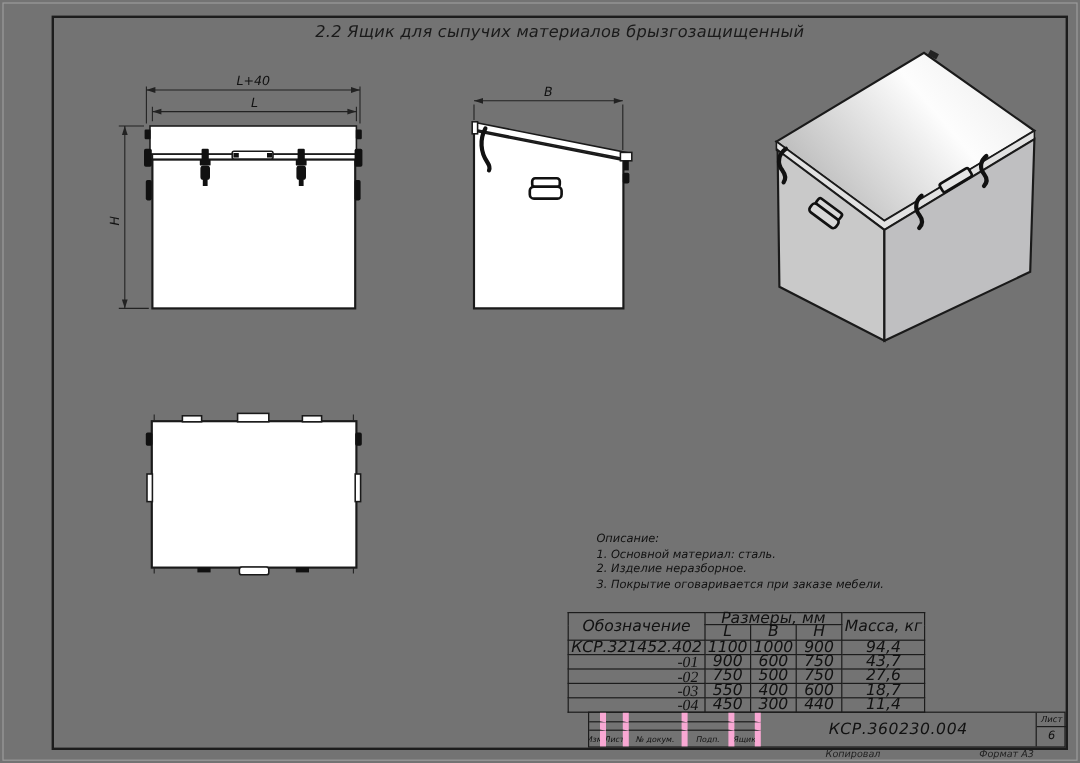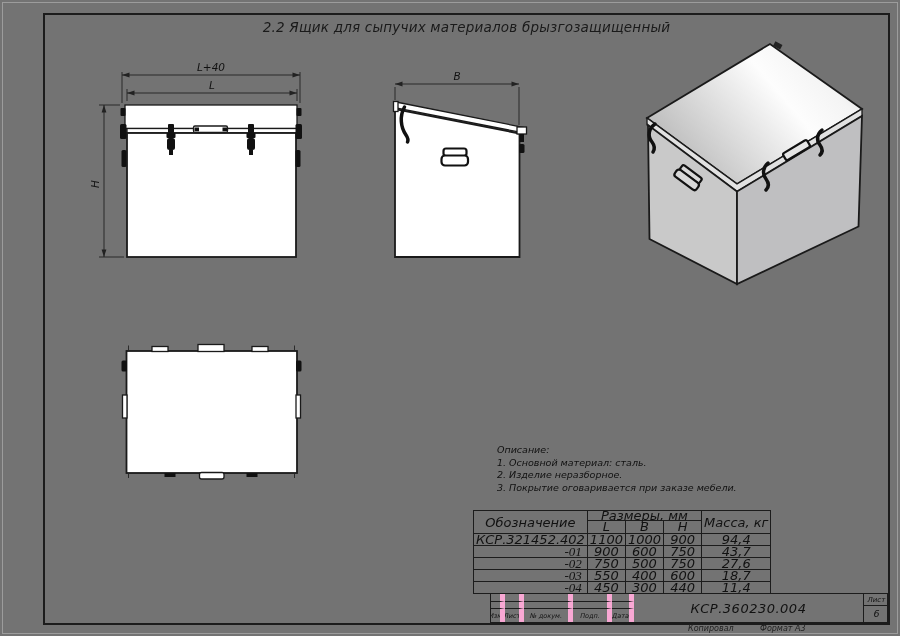--- a/index.html
+++ b/index.html
@@ -64,21 +64,21 @@
     display:flex; align-items:center; justify-content:center;
     font-style:italic; font-size:13px; letter-spacing:0.5px;
   }
   .stamp-sheet { position:absolute; left:372px; top:0; width:24.8px; height:100%; border-left:1px solid #1c1c1c; }
   .sheet-label { height:11px; border-bottom:1px solid #1c1c1c; font-style:italic; font-size:7px;
                  display:flex; align-items:center; justify-content:center; }
   .sheet-num { height:15px; display:flex; align-items:center; justify-content:center;
                font-style:italic; font-size:9.5px; }
   .under-text { position:absolute; top:624px; font-style:italic; font-size:8px; color:#222; text-align:left; }
   .copied { left:688px; width:80px; }
-  .format { left:760px; width:80px; }
+  .format { left:816px; width:80px; }
 </style>
 </head>
 <body>
 
 <div class="page">
   <div class="outer-border"></div>
   <div class="frame"></div>
 
   <div class="title">2.2 Ящик для сыпучих материалов брызгозащищенный</div>
 
@@ -275,21 +275,21 @@
         <div class="sg-cell"></div>
       <div class="sg-cell"></div>
         <div class="sg-cell"></div>
         <div class="sg-cell"></div>
         <div class="sg-cell"></div>
         <div class="sg-cell"></div>
       <div class="sg-cell lastrow">Изм</div>
       <div class="sg-cell lastrow">Лист</div>
       <div class="sg-cell lastrow">№ докум.</div>
       <div class="sg-cell lastrow">Подп.</div>
-      <div class="sg-cell lastrow">Дата</div>
+      <div class="sg-cell lastrow">Ящик</div>
     </div>
     <div class="stamp-doc">КСР.360230.004</div>
     <div class="stamp-sheet">
       <div class="sheet-label">Лист</div>
       <div class="sheet-num">6</div>
     </div>
   </div>
 
   <div class="under-text copied">Копировал</div>
   <div class="under-text format">Формат А3</div>

